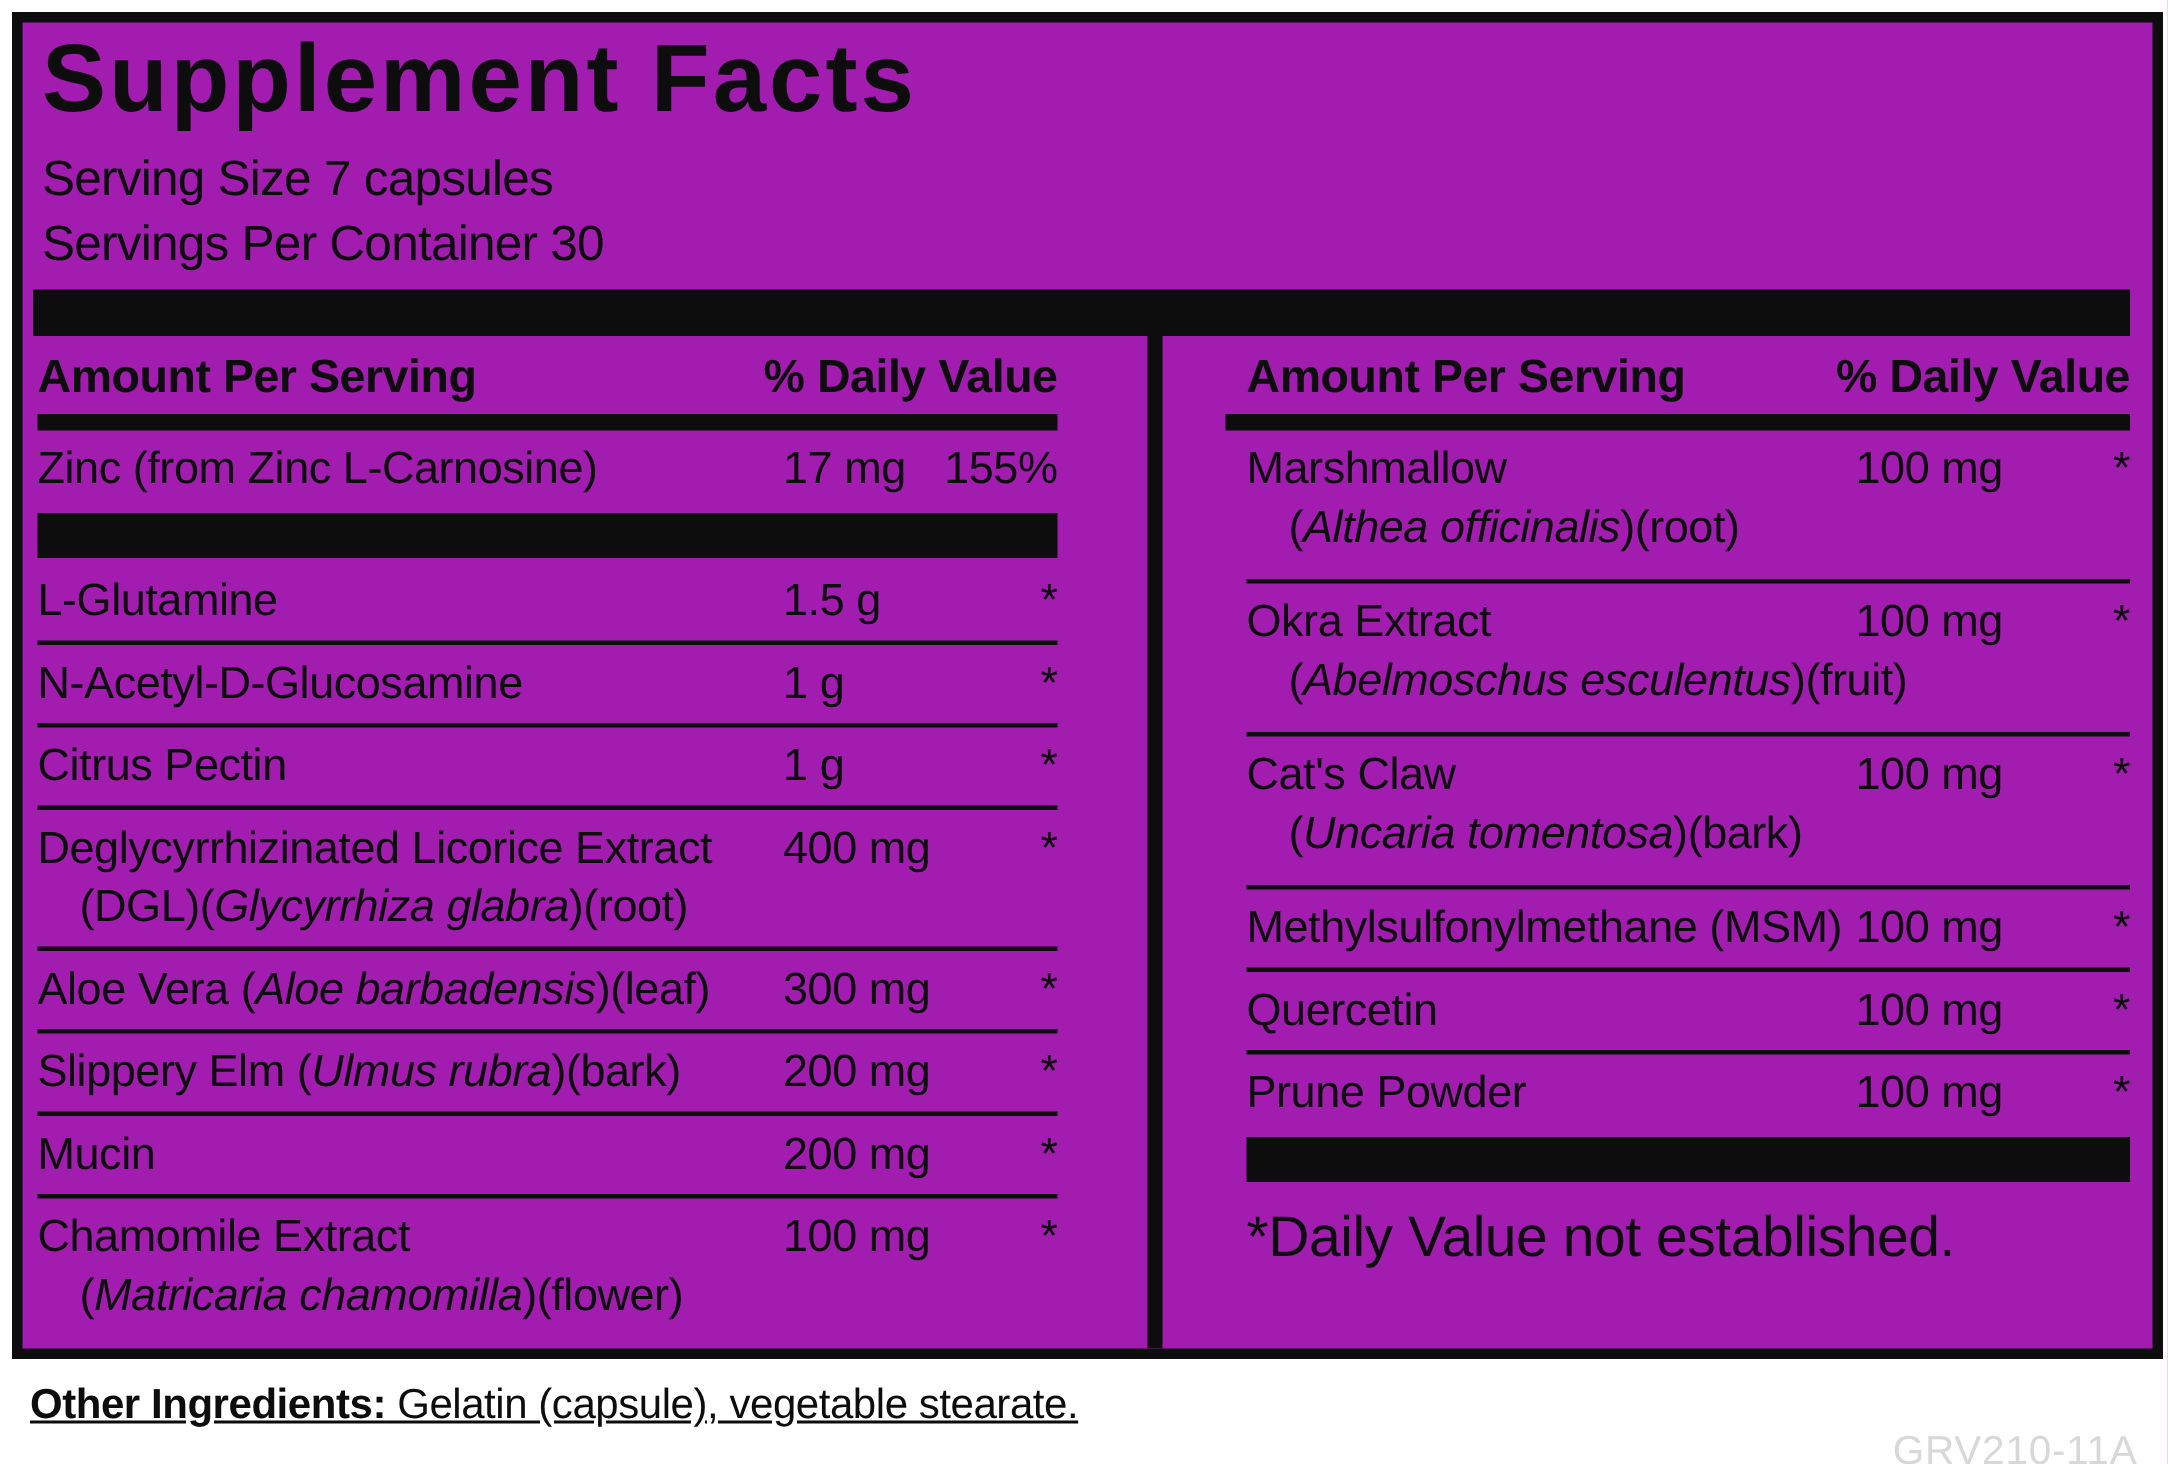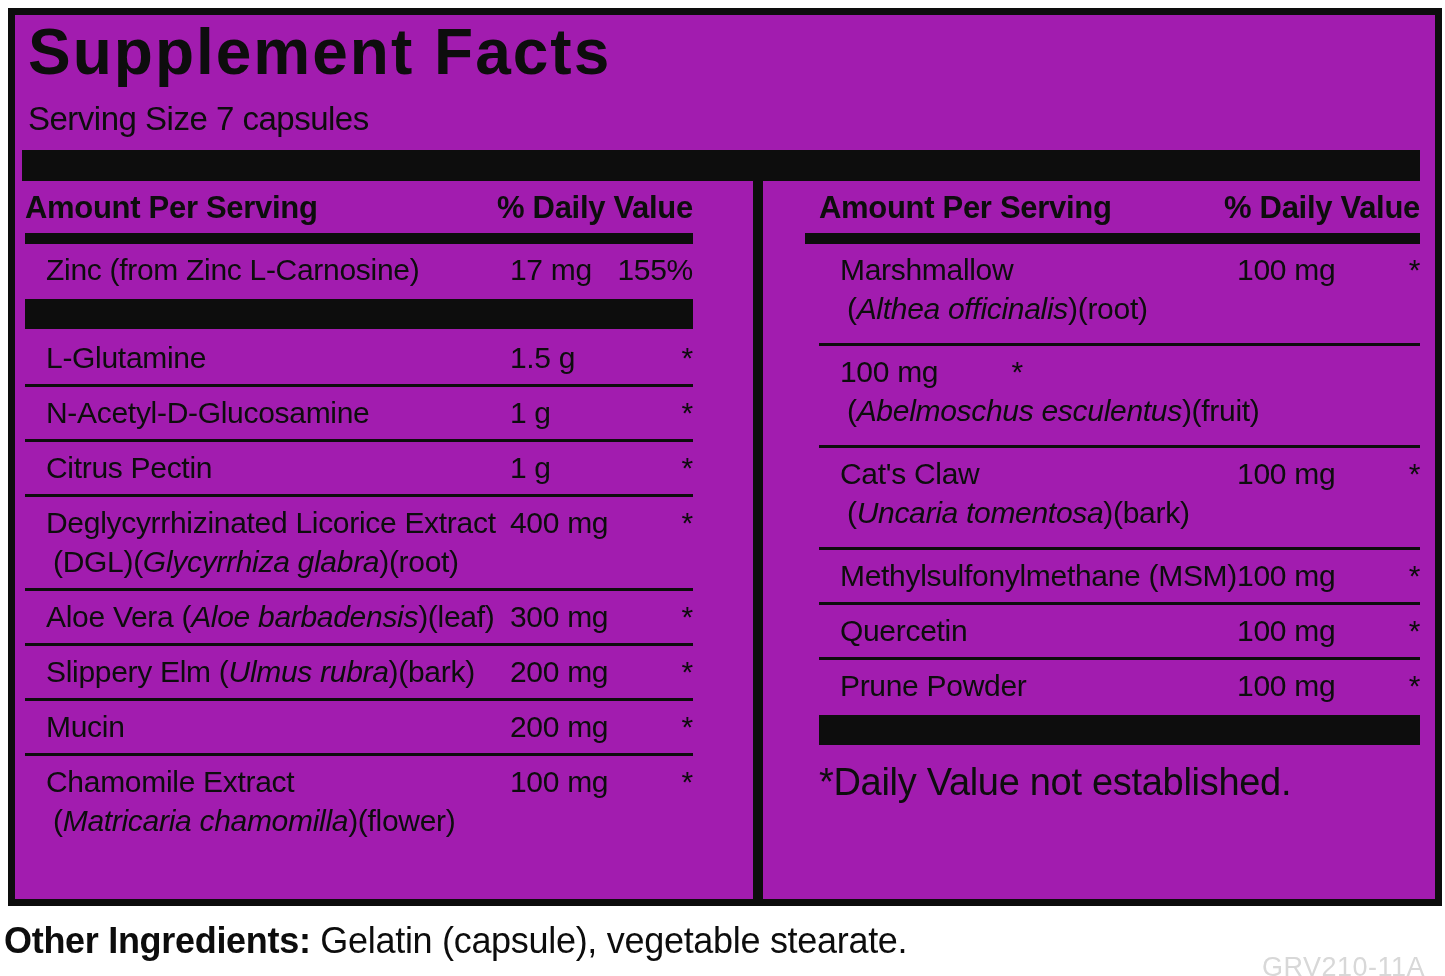--- a/index.html
+++ b/index.html
@@ -58,37 +58,38 @@
     font-size: 31px;
     letter-spacing: -0.3px;
     margin-top: 7px;
     line-height: 1.3;
     white-space: nowrap;
   }
   .col-head-bar { height: 11px; background: #0d0d0d; margin-top: 5px; flex: none; }
   .col-right .col-head-bar { margin-left: -14px; }
   .rows { flex: none; }
   .row { padding: 6px 0 7px; font-size: 30px; letter-spacing: -0.3px; line-height: 1.3; }
-  .row-main { display: flex; align-items: baseline; margin-left: 21px; }
+  .row-main { display: flex; align-items: baseline; }
   .name { flex: 1; white-space: nowrap; overflow: hidden; }
   .amt  { width: 95px; text-align: left; white-space: nowrap; flex: none; }
   .dv   { width: 88px; text-align: right; white-space: nowrap; flex: none; }
   .sub  { padding-left: 28px; white-space: nowrap; }
   .col-right .sub { padding-bottom: 8px; }
   .sep-line { border-top: 3px solid #0d0d0d; }
   .sep-bar  { height: 30px; background: #0d0d0d; margin: 3px 0; }
   .footnote { font-size: 38px; letter-spacing: -0.3px; padding-top: 10px; line-height: 1.3; }
   .other {
     position: absolute;
-    left: 4px;
+    left: 20px;
     top: 918px;
-    font-size: 36px;
+    font-size: 28px;
     letter-spacing: -0.3px;
     line-height: 1.3;
     white-space: nowrap;
+    text-decoration: underline;
   }
   .other .bold { font-weight: bold; }
   .code {
     position: absolute;
     right: 20px;
     top: 928px;
     font-size: 27px;
     letter-spacing: 0.5px;
     color: #d8d8d8;
     margin-top: 24px;
@@ -98,20 +99,21 @@
 <body>
 
 <div class="page">
 
   <div class="facts-box">
 
     <div class="head">
       <div class="title">Supplement Facts</div>
       <div class="serving-block">
         <div class="serving-line">Serving Size 7 capsules</div>
+        <div class="serving-line">Servings Per Container 30</div>
       </div>
     </div>
 
     <div class="top-bar"></div>
 
     <div class="cols">
 
       <div class="col col-left">
         <div class="col-head">
           <span>Amount Per Serving</span>
@@ -208,20 +210,21 @@
               <div class="row-main">
                 <div class="name"><span>Marshmallow</span></div>
                 <div class="amt">100 mg</div>
                 <div class="dv">*</div>
               </div>
               <div class="sub"><span>(</span><i>Althea officinalis</i><span>)(root)</span></div>
             </div>
             <div class="sep-line"></div>
             <div class="row">
               <div class="row-main">
+                <div class="name"><span>Okra Extract</span></div>
                 <div class="amt">100 mg</div>
                 <div class="dv">*</div>
               </div>
               <div class="sub"><span>(</span><i>Abelmoschus esculentus</i><span>)(fruit)</span></div>
             </div>
             <div class="sep-line"></div>
             <div class="row">
               <div class="row-main">
                 <div class="name"><span>Cat's Claw</span></div>
                 <div class="amt">100 mg</div>

